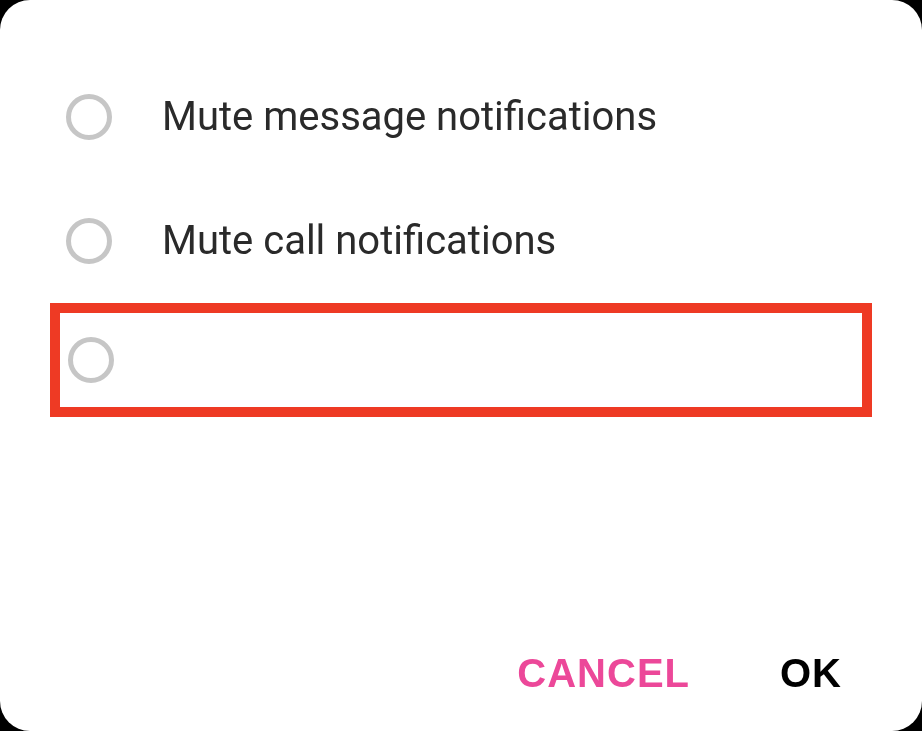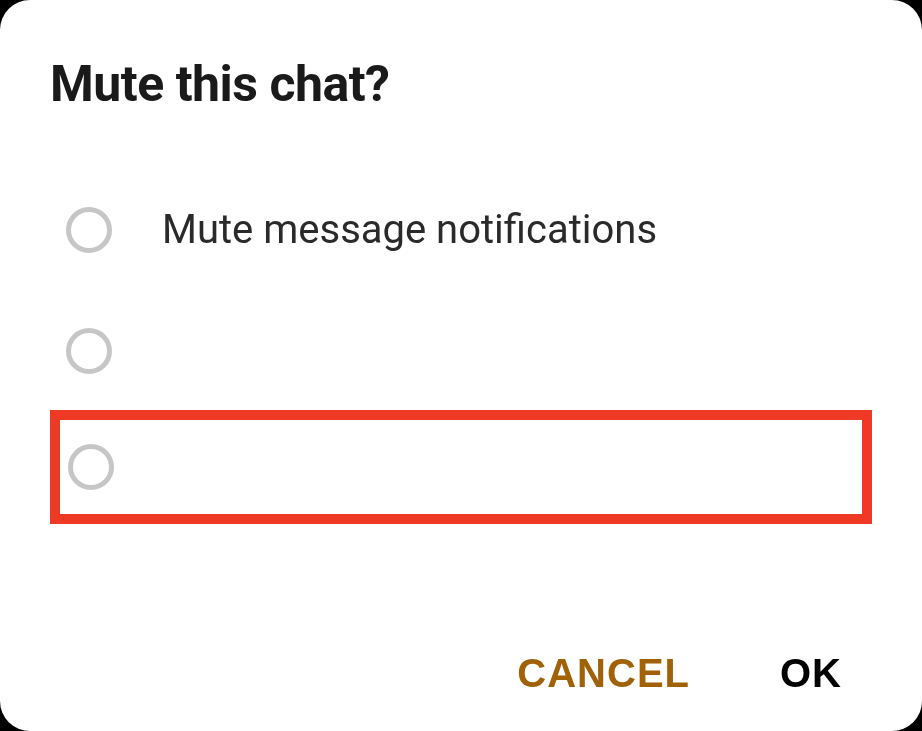--- a/index.html
+++ b/index.html
@@ -68,41 +68,41 @@
     }
     .btn {
       font-size: 40px;
       font-weight: 600;
       background: none;
       border: none;
       cursor: pointer;
       letter-spacing: 1px;
     }
     .btn-cancel {
-      color: #a16207;
+      color: #ec4899;
     }
     .btn-ok {
       color: #000000;
     }
   </style>
 </head>
 <body>
 
 <div class="dialog">
-  <h1 class="dialog-title">Mute this chat?</h1>
 
   <div class="options">
 
     <div class="option">
       <span class="radio"></span>
       <span class="option-label">Mute message notifications</span>
     </div>
 
     <div class="option">
       <span class="radio"></span>
+      <span class="option-label">Mute call notifications</span>
     </div>
 
     <div class="option highlighted">
       <span class="radio"></span>
     </div>
 
   </div>
 
   <div class="actions">
     <button class="btn btn-cancel">CANCEL</button>

